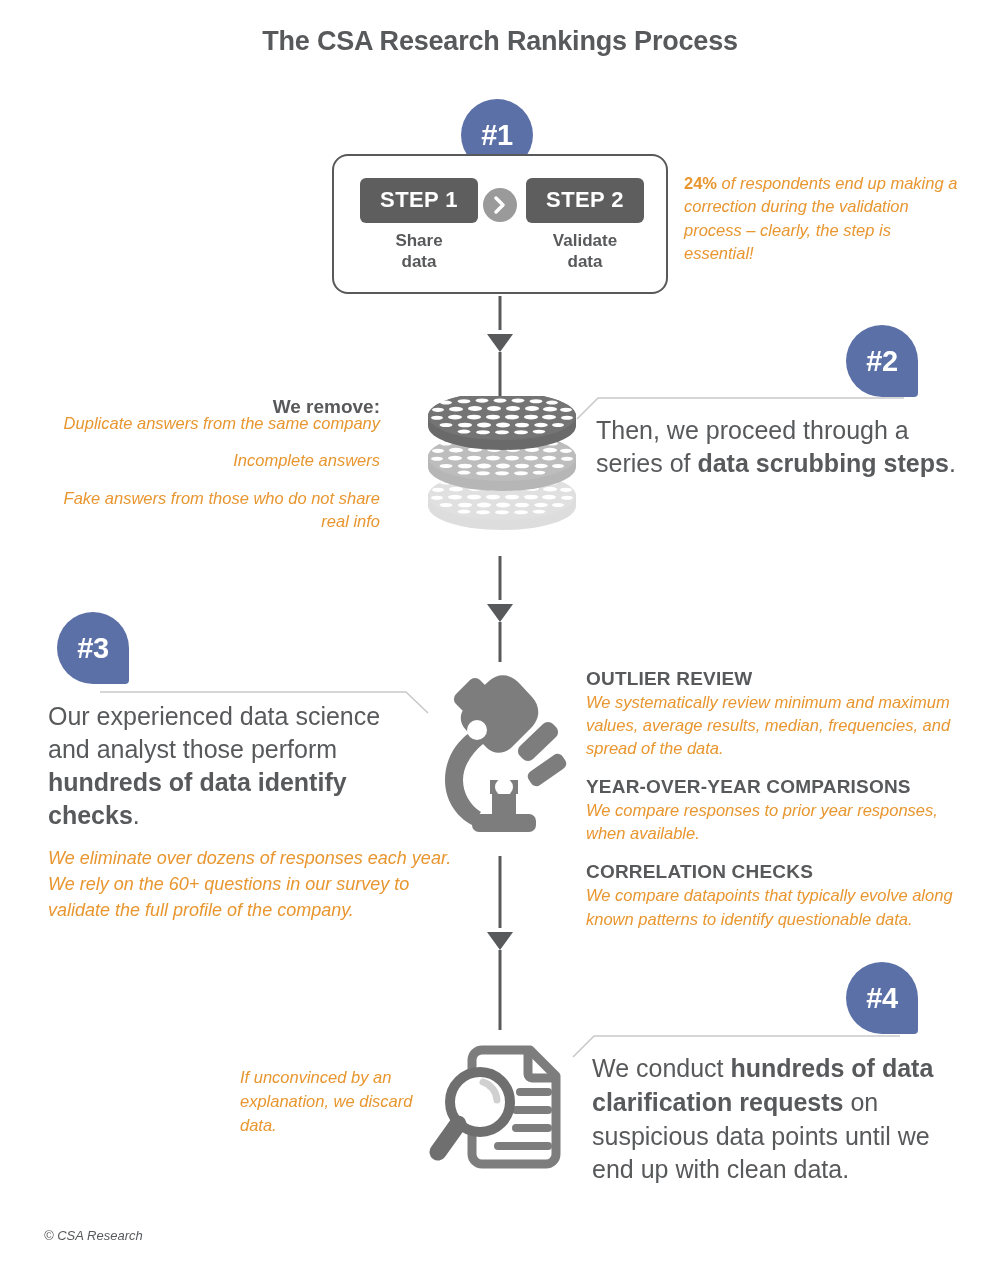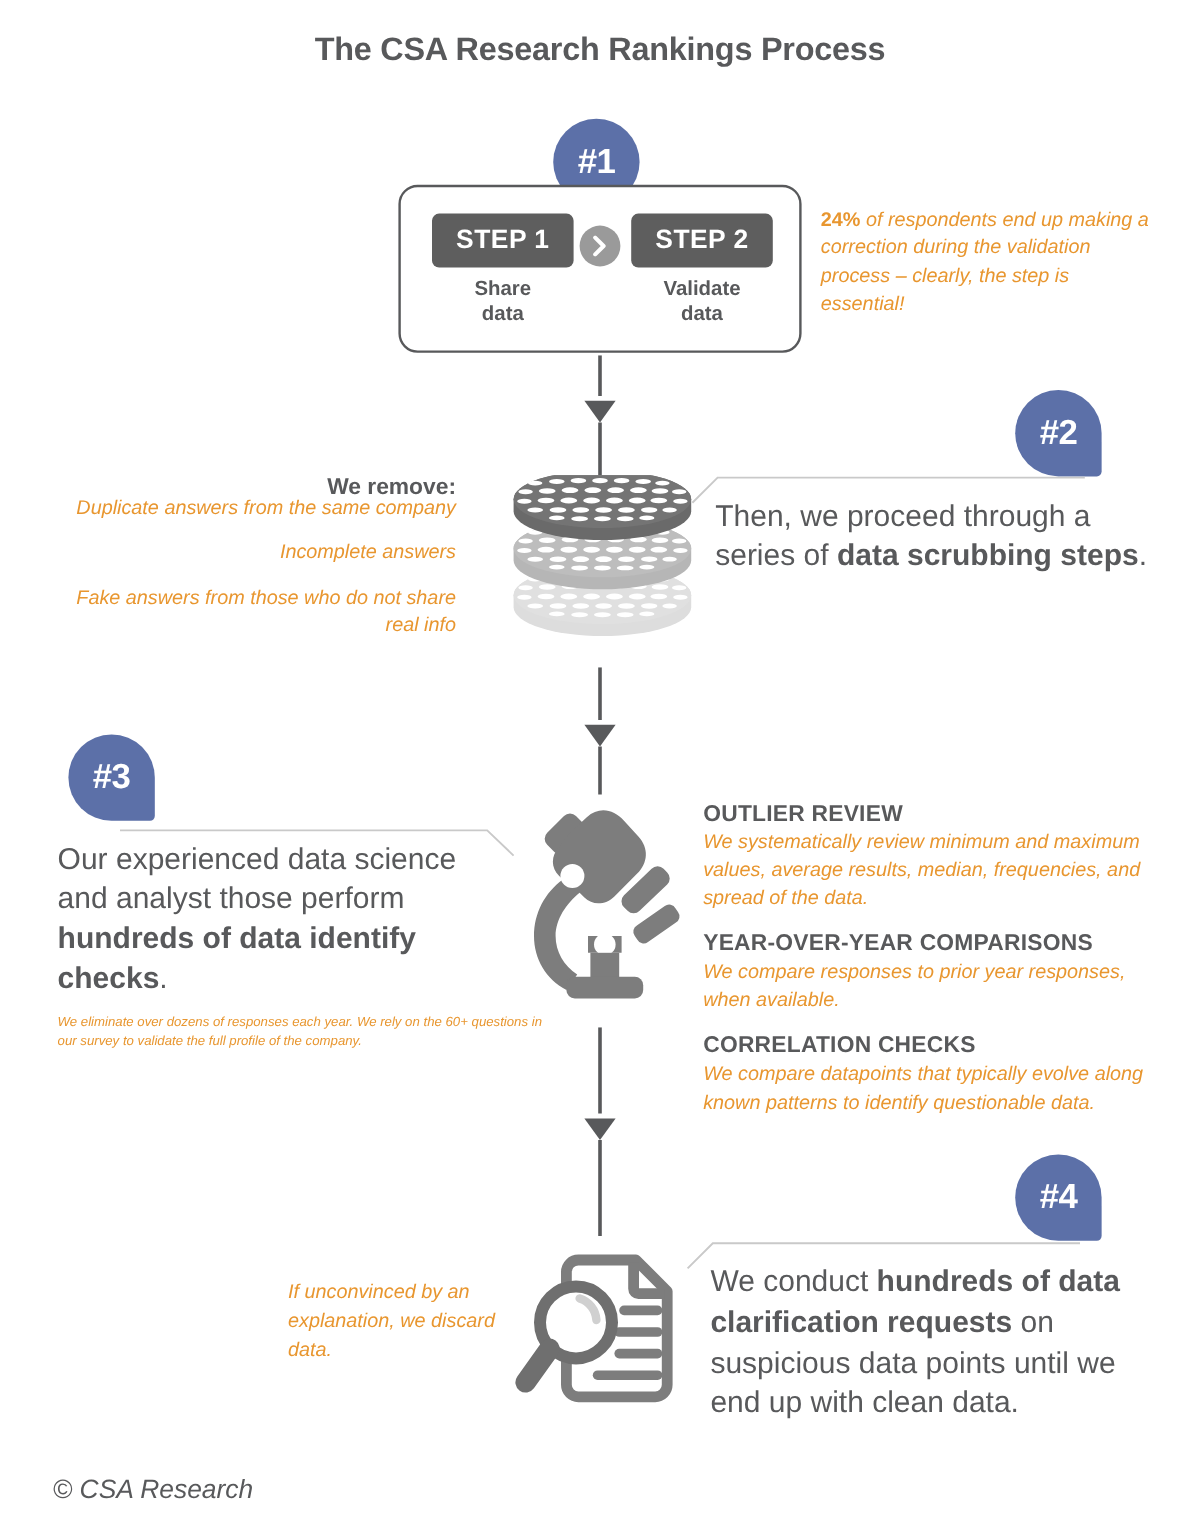--- a/index.html
+++ b/index.html
@@ -90,21 +90,21 @@
   }
   .c2text b{font-weight:bold;}
 
   .c3text{
     left:48px;top:700px;width:380px;
     font-size:25px;line-height:1.32;color:#58595b;
   }
   .c3text b{font-weight:bold;}
   .c3note{
     left:48px;top:845px;width:404px;
-    font-size:11px;line-height:1.45;
+    font-size:18px;line-height:1.45;
   }
 
   .c4text{
     left:592px;top:1052px;width:360px;
     font-size:25px;line-height:1.35;color:#58595b;
   }
   .c4text b{font-weight:bold;}
   .c4note{
     left:240px;top:1066px;width:180px;
     font-size:16.5px;line-height:1.45;
@@ -114,21 +114,21 @@
   .checks .ck-title{
     font-size:19px;font-weight:bold;color:#58595b;letter-spacing:0.2px;
     margin:0 0 1px 0;
   }
   .checks .ck-body{
     font-size:16.5px;line-height:1.40;margin:0 0 16px 0;
   }
 
   .footer{
     left:44px;top:1228px;
-    font-size:22px;font-style:italic;color:#58595b;
+    font-size:13px;font-style:italic;color:#58595b;
   }
 
   
   .discs{left:424px;top:396px;width:156px;height:152px;}
 
   
   .microscope{left:434px;top:668px;width:140px;height:172px;}
   .docsearch{left:428px;top:1034px;width:156px;height:146px;}
 
   

